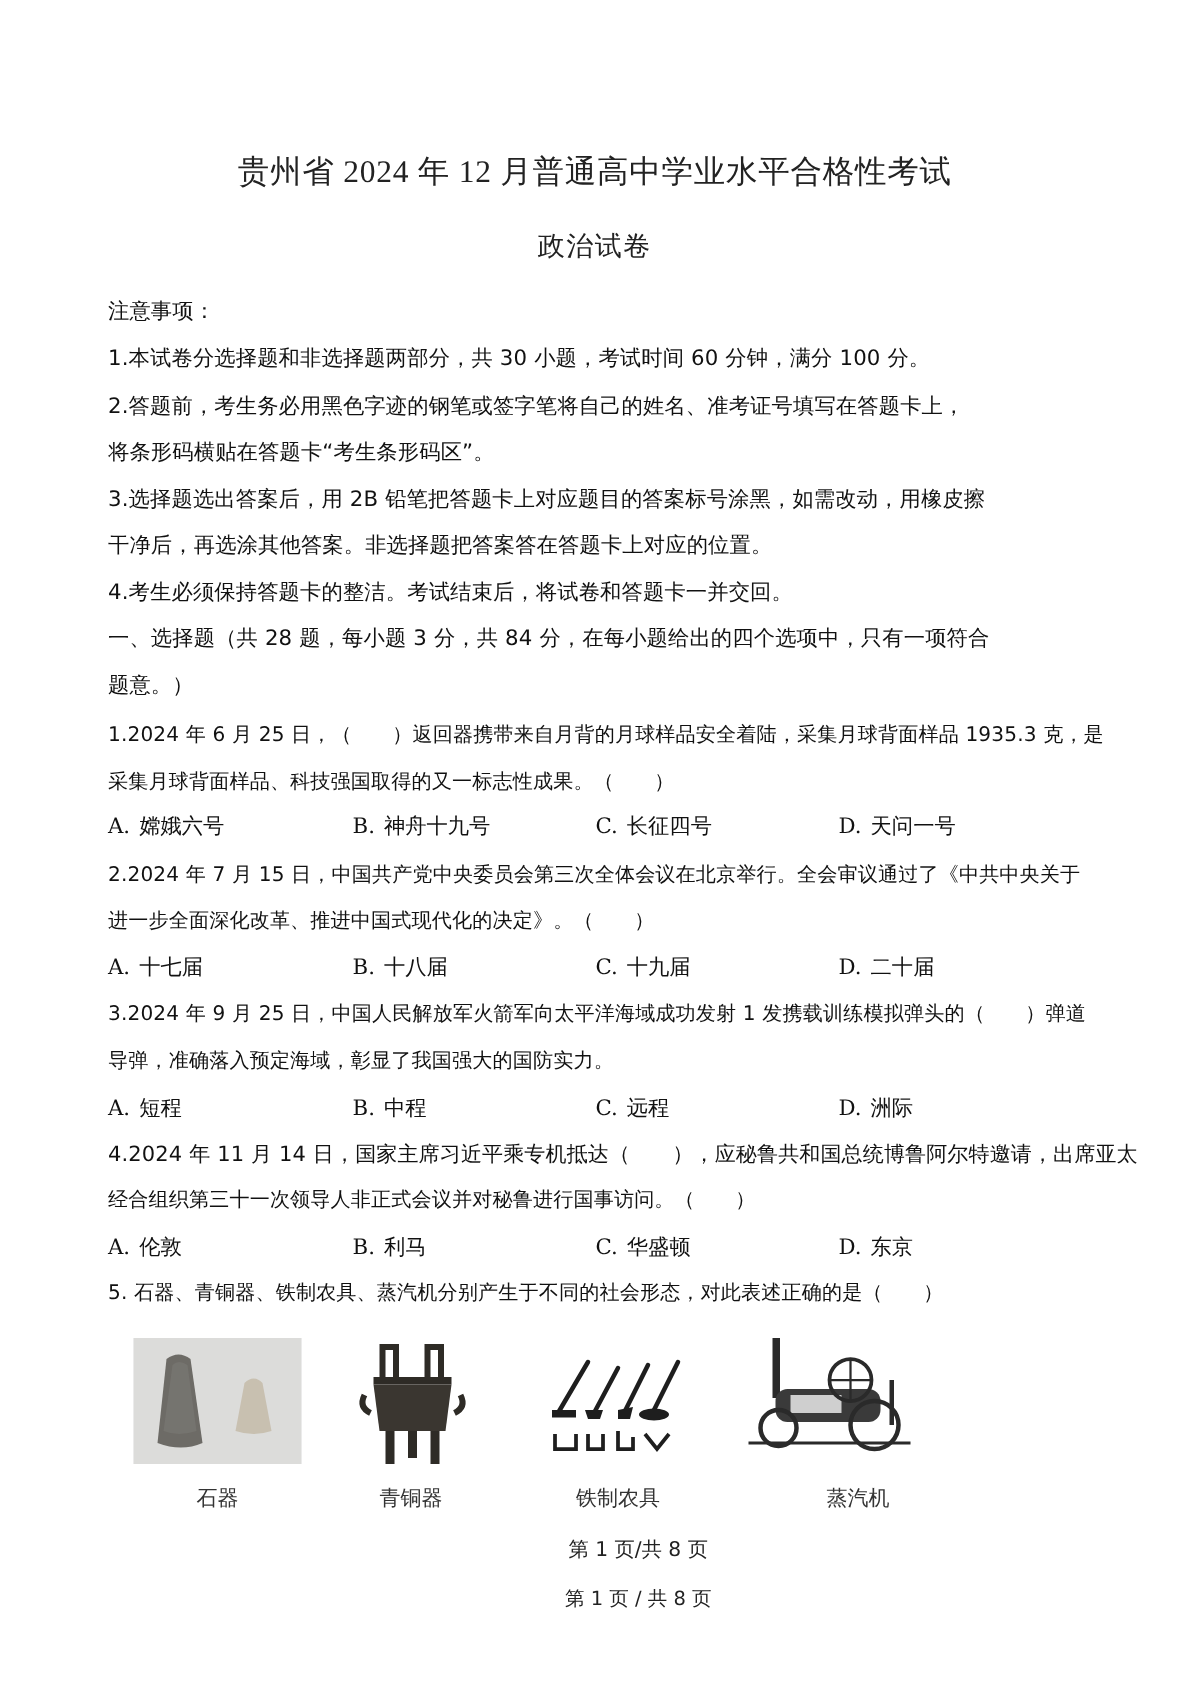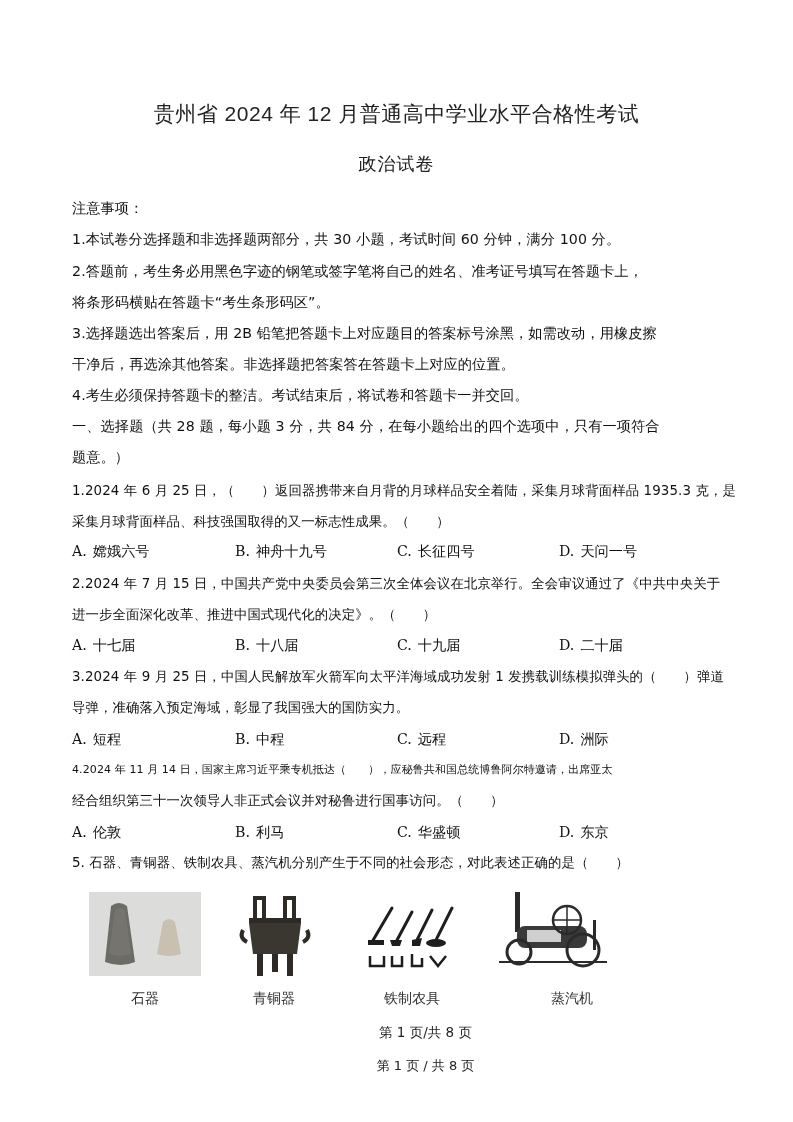--- a/index.html
+++ b/index.html
@@ -1,19 +1,19 @@
 <!DOCTYPE html>
 <html><head>
 <meta charset="utf-8">
 <style>
   html, body { margin: 0; padding: 0; background: #ffffff; }
   body { width: 793px; height: 1122px; position: relative; overflow: hidden;
          font-family: "DejaVu Sans", "Liberation Sans", sans-serif; color: #111; }
   .title { position: absolute; left: 0; width: 793px; text-align: center;
-           font-family: Liberation Sans, sans-serif; color: #222; }
+           font-family: Liberation Serif, serif; color: #222; }
   .title.main { top: 100px; font-size: 21px; letter-spacing: 0.5px; }
   .title.sub { top: 152px; font-size: 18px; letter-spacing: 1px; }
   .line { position: absolute; left: 72px; width: 660px; font-size: 14.2px; line-height: 20px;
           white-space: nowrap; letter-spacing: 0.1px; }
   .opt-row { position: absolute; left: 72px; width: 660px; height: 20px; font-size: 14.2px; line-height: 20px; }
   .opt { position: absolute; top: 0; white-space: nowrap; }
   .opt .letter { font-family: "DejaVu Serif", "Liberation Serif", serif; margin-right: 6px; }
   .figure { position: absolute; top: 892px; }
   .fig-caption { position: absolute; top: 990px; font-size: 14px; font-family: "DejaVu Serif", "Liberation Serif", serif; color: #333; white-space: nowrap; }
   .page-footer { position: absolute; left: 0; width: 793px; text-align: center; font-size: 13px; color: #222; padding-left: 29px; }
@@ -55,21 +55,21 @@
 
 <div class="line" style="top:667px; font-size:13.4px">3.2024 年 9 月 25 日，中国人民解放军火箭军向太平洋海域成功发射 1 发携载训练模拟弹头的（　　）弹道</div>
 <div class="line" style="top:698px; font-size:13.4px">导弹，准确落入预定海域，彰显了我国强大的国防实力。</div>
 <div class="opt-row" style="top:729px">
   <span class="opt" style="left:0"><span class="letter">A.</span><span>短程</span></span>
   <span class="opt" style="left:163px"><span class="letter">B.</span><span>中程</span></span>
   <span class="opt" style="left:325px"><span class="letter">C.</span><span>远程</span></span>
   <span class="opt" style="left:487px"><span class="letter">D.</span><span>洲际</span></span>
 </div>
 
-<div class="line" style="top:760px; font-size:11px">4.2024 年 11 月 14 日，国家主席习近平乘专机抵达（　　），应秘鲁共和国总统博鲁阿尔特邀请，出席亚太</div>
+<div class="line" style="top:760px; font-size:14px">4.2024 年 11 月 14 日，国家主席习近平乘专机抵达（　　），应秘鲁共和国总统博鲁阿尔特邀请，出席亚太</div>
 <div class="line" style="top:791px; font-size:13.4px">经合组织第三十一次领导人非正式会议并对秘鲁进行国事访问。（　　）</div>
 <div class="opt-row" style="top:822px">
   <span class="opt" style="left:0"><span class="letter">A.</span><span>伦敦</span></span>
   <span class="opt" style="left:163px"><span class="letter">B.</span><span>利马</span></span>
   <span class="opt" style="left:325px"><span class="letter">C.</span><span>华盛顿</span></span>
   <span class="opt" style="left:487px"><span class="letter">D.</span><span>东京</span></span>
 </div>
 
 <div class="line" style="top:853px; font-size:13.4px">5. 石器、青铜器、铁制农具、蒸汽机分别产生于不同的社会形态，对此表述正确的是（　　）</div>
 

